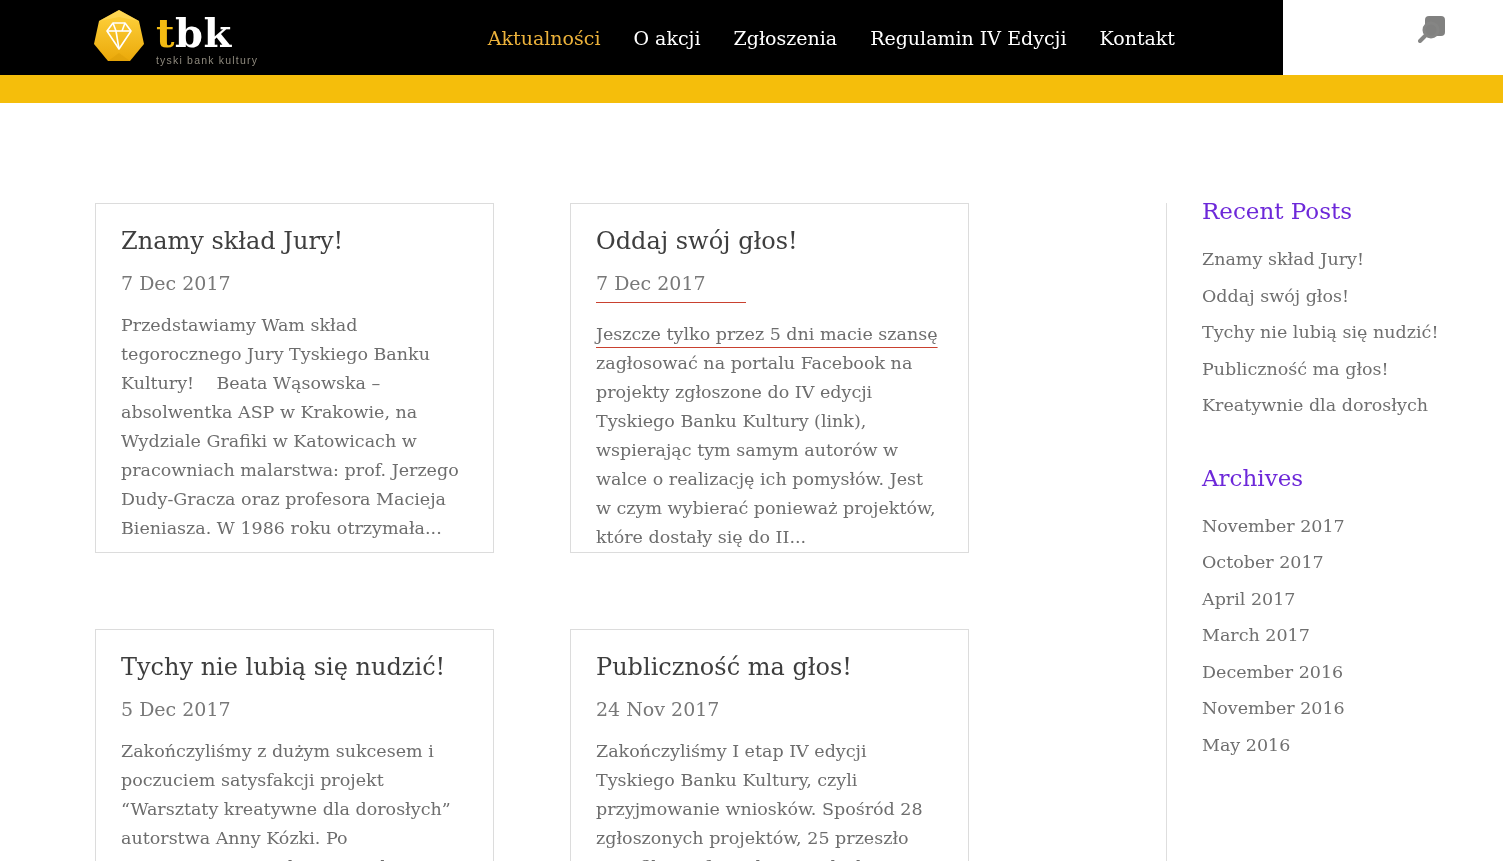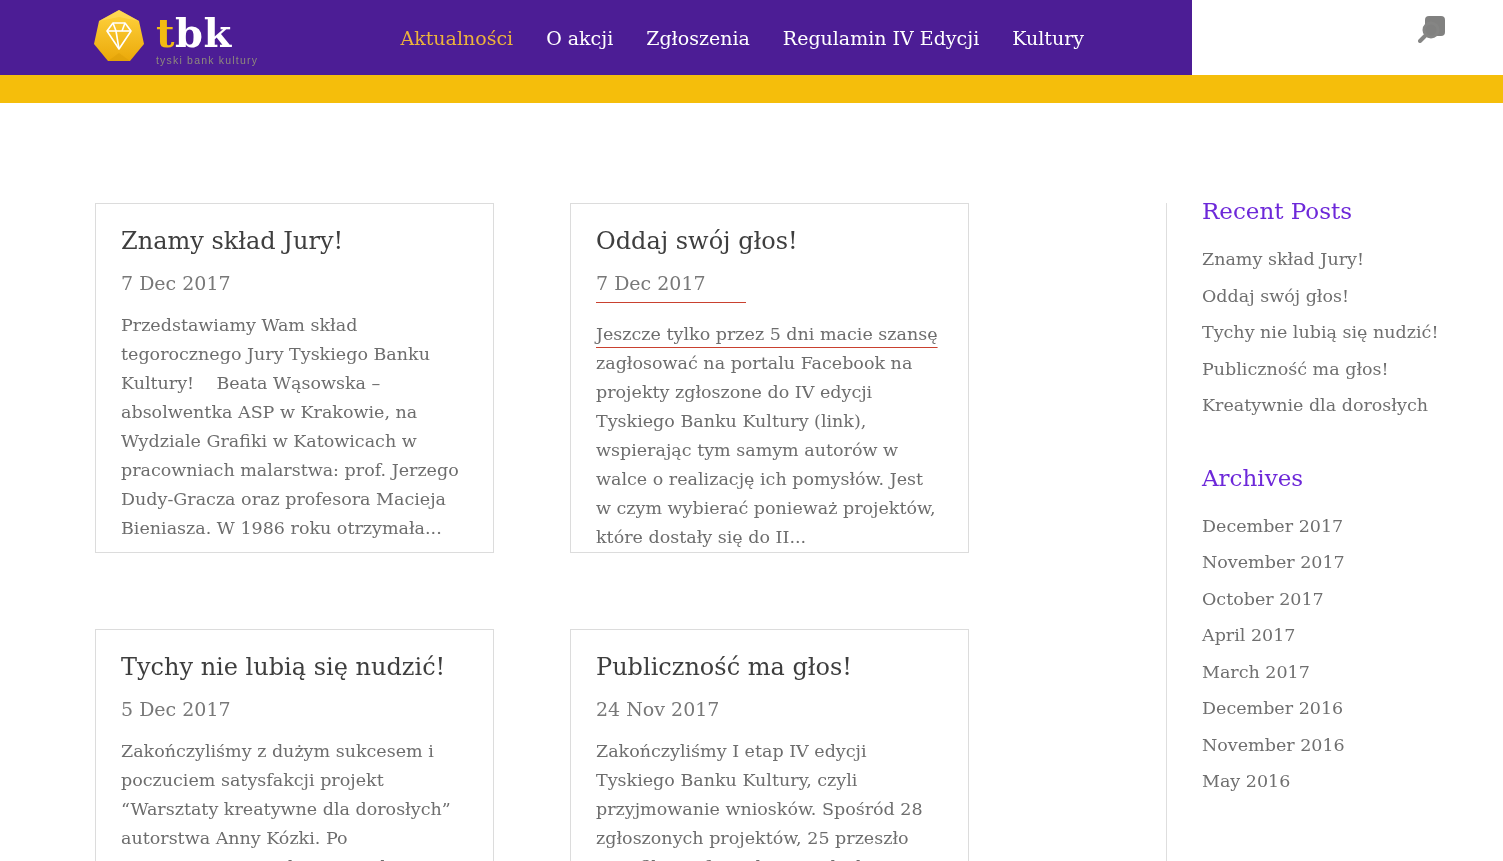--- a/index.html
+++ b/index.html
@@ -5,22 +5,22 @@
   * { box-sizing: border-box; }
   html,body { margin:0; padding:0; }
   body {
     width:1503px; height:861px; position:relative; overflow:hidden;
     background:#ffffff;
     font-family:"DejaVu Serif", serif;
   }
 
   
   .site-header {
-    position:absolute; top:0; left:0; width:1192px; height:75px;
-    background:#4c1d95;
+    position:absolute; top:0; left:0; width:1283px; height:75px;
+    background:#000000;
   }
   .logo { position:absolute; left:93px; top:9px; display:flex; align-items:flex-start; cursor:pointer; }
   .logo-icon { width:52px; height:54px; }
   .logo-textblock { margin-left:11px; padding-top:6px; }
   .logo-word { font-size:40px; line-height:36px; font-weight:bold; color:#ffffff; letter-spacing:0.5px; }
   .logo-word .t { color:#f3bb12; }
   .logo-sub {
     font-family:"Liberation Sans", sans-serif;
     font-size:10.5px; color:#8e897d; letter-spacing:1.2px; margin-top:3px;
   }
@@ -96,21 +96,21 @@
       <div class="logo-word"><span class="t">t</span><span>bk</span></div>
       <div class="logo-sub">tyski bank kultury</div>
     </div>
   </div>
 
   <nav class="main-nav">
     <div class="nav-item active">Aktualności</div>
     <div class="nav-item">O akcji</div>
     <div class="nav-item">Zgłoszenia</div>
     <div class="nav-item">Regulamin IV Edycji</div>
-    <div class="nav-item">Kultury</div>
+    <div class="nav-item">Kontakt</div>
   </nav>
 
   <svg class="corner-icon" viewBox="0 0 30 30">
     <rect x="8" y="2" width="20" height="20" rx="4" fill="#1c1c1a"></rect>
     <circle cx="14" cy="16" r="7" fill="none" stroke="#232320" stroke-width="3"></circle>
     <path d="M8 22 L3 27" stroke="#232320" stroke-width="4" stroke-linecap="round"></path>
   </svg>
 </div>
 
 <div class="accent-bar"></div>
@@ -151,21 +151,20 @@
     <li>Znamy skład Jury!</li>
     <li>Oddaj swój głos!</li>
     <li>Tychy nie lubią się nudzić!</li>
     <li>Publiczność ma głos!</li>
     <li>Kreatywnie dla dorosłych</li>
   </ul>
 
   <div class="archives-block">
     <h3 class="sidebar-title">Archives</h3>
     <ul class="sidebar-list">
-      <li>December 2017</li>
       <li>November 2017</li>
       <li>October 2017</li>
       <li>April 2017</li>
       <li>March 2017</li>
       <li>December 2016</li>
       <li>November 2016</li>
       <li>May 2016</li>
     </ul>
   </div>
 </aside>

